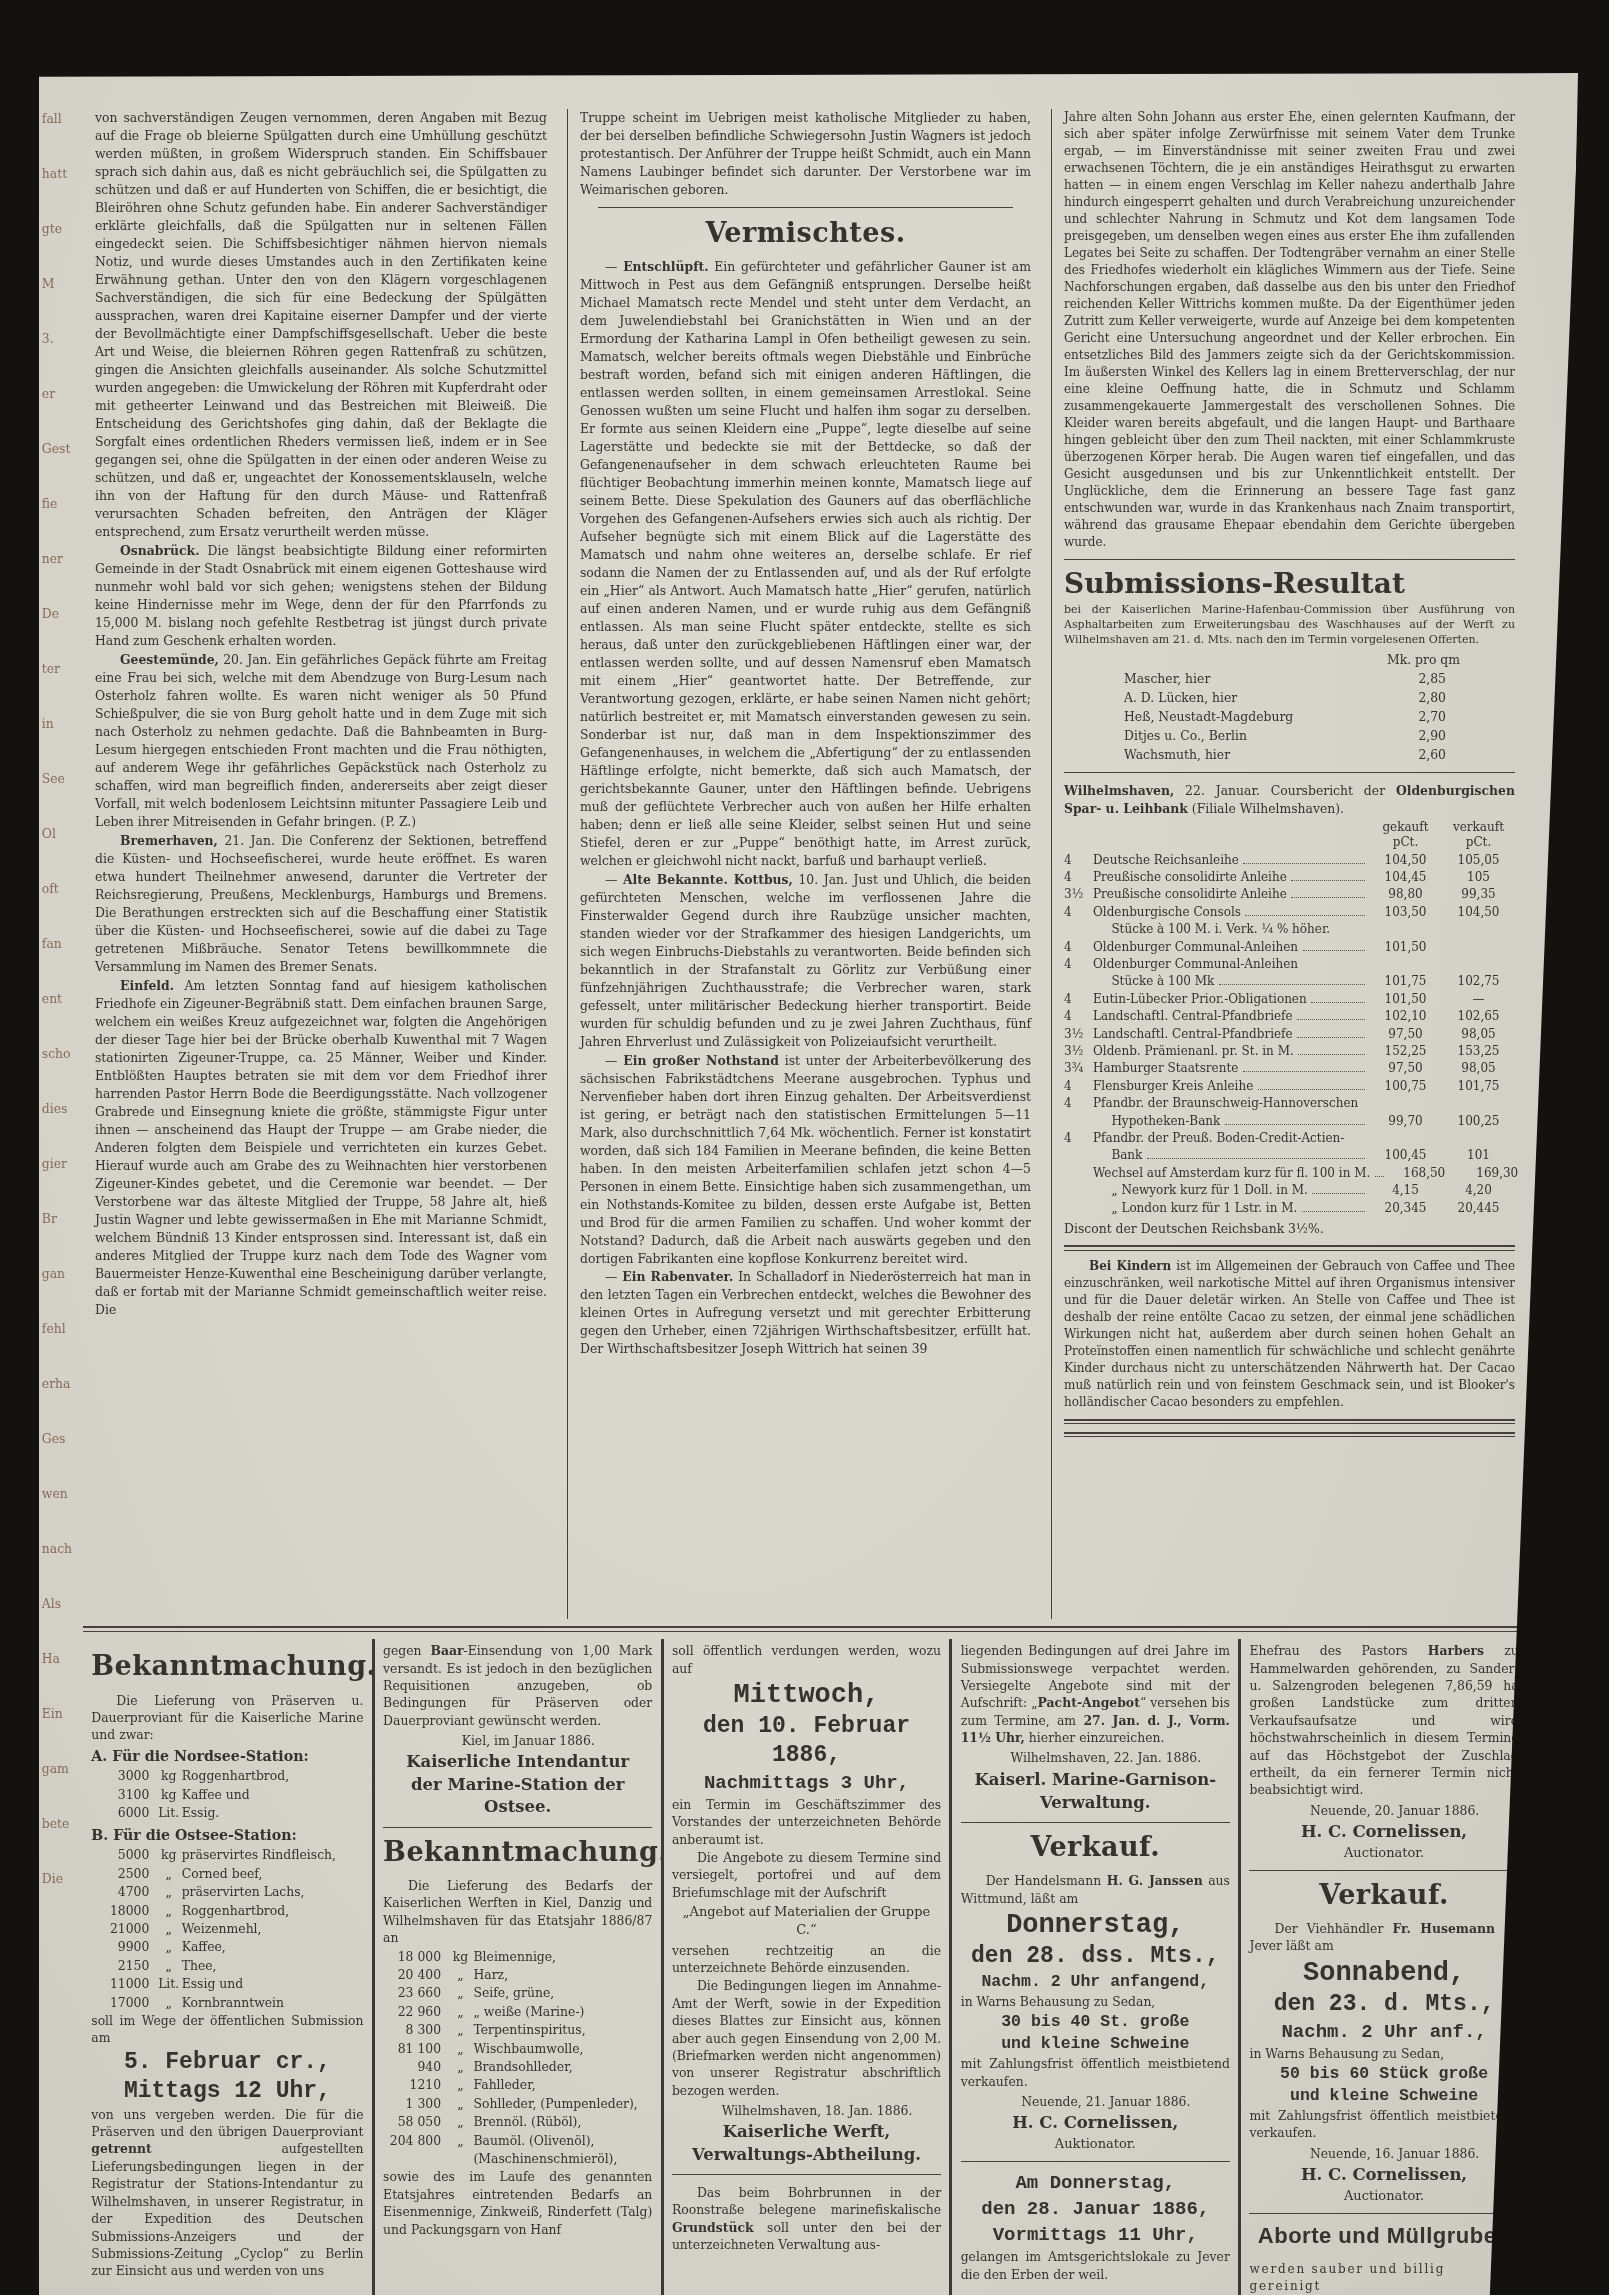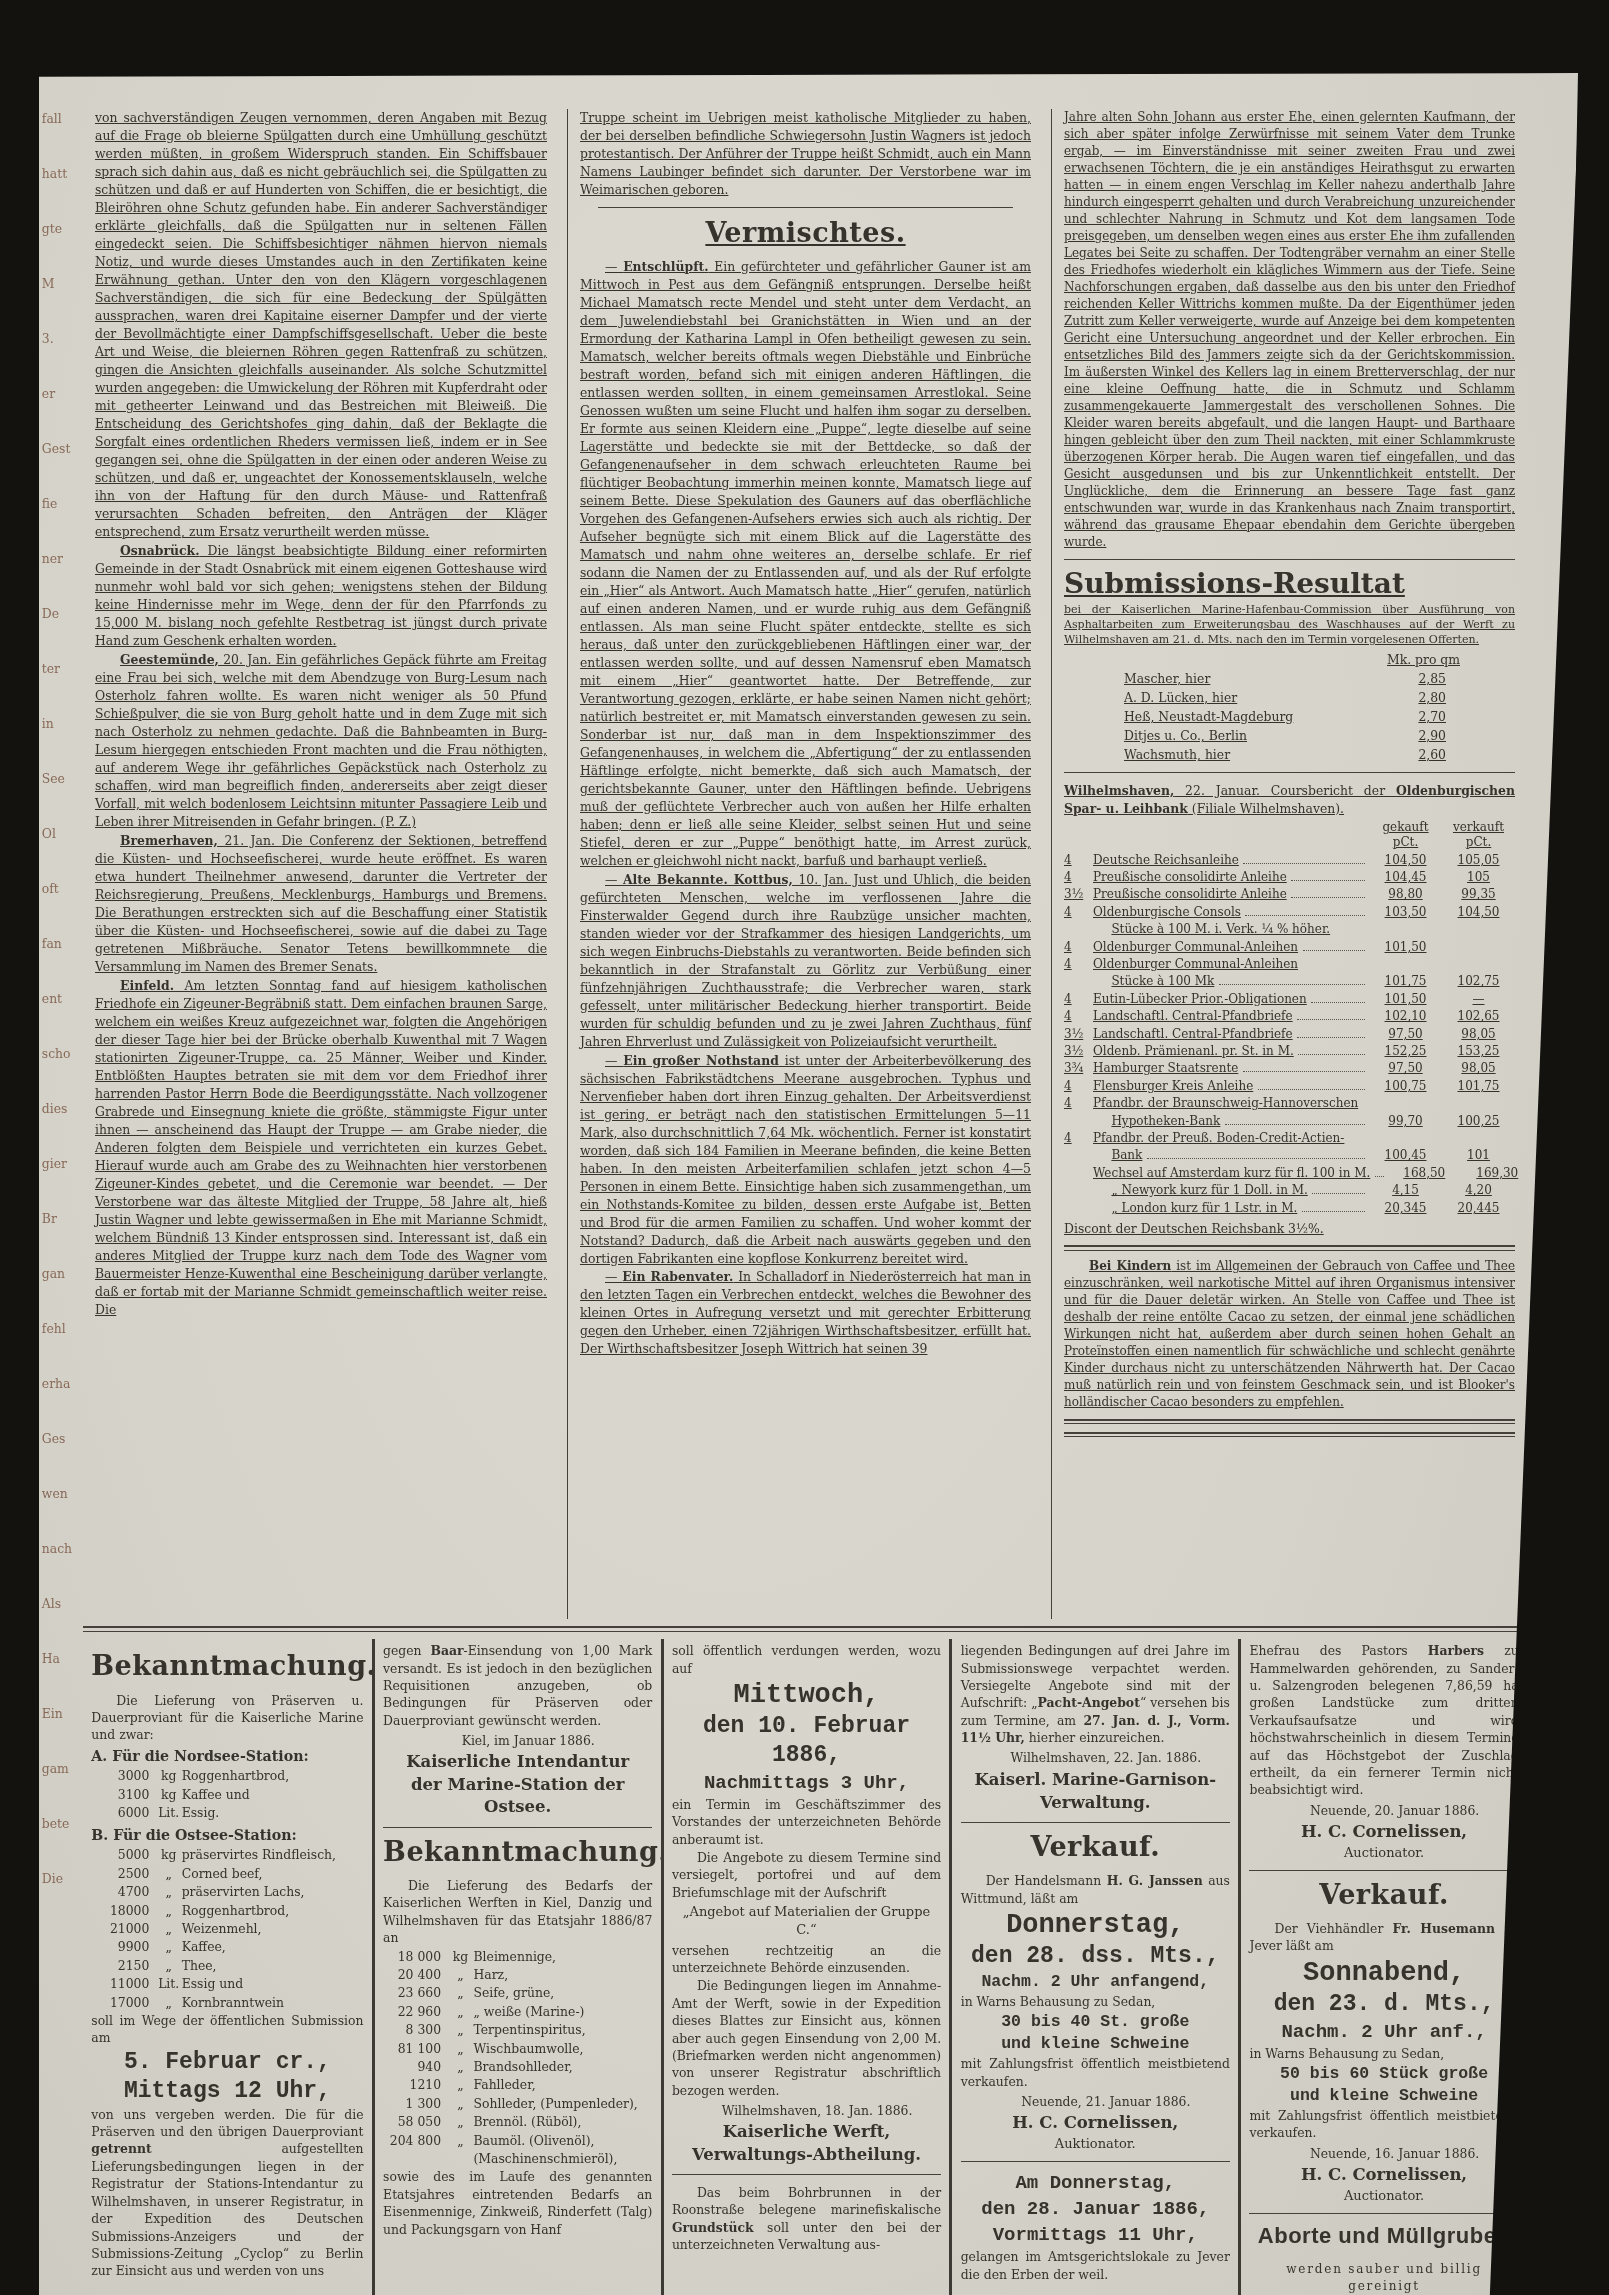--- a/index.html
+++ b/index.html
@@ -6,21 +6,21 @@
   body{width:1610px;height:2436px;position:relative;font-family:"DejaVu Serif",serif;}
   .scan{position:absolute;inset:0;background:#14120e;overflow:hidden;}
   .paper{position:absolute;left:39px;top:73px;width:1539px;height:2292px;
     background:radial-gradient(ellipse at 45% 30%, #dddad2 0%, #d6d3ca 55%, #cbc8bf 100%);
     color:#36332c; clip-path:polygon(0px 3.7px,1539px 0px,1493px 2292px,0px 2279px);}
   .gutter{position:absolute;left:0;top:18.4px;width:39px;bottom:0;display:flex;flex-direction:column;
     align-items:flex-start;color:#7a5743;font-size:12.4px;line-height:55px;padding-left:2.8px;
     overflow:hidden;opacity:.85;}
   .content{position:absolute;left:44px;top:36px;right:51px;}
   
-  .main-cols{display:grid;grid-template-columns:1fr 1fr 1fr;column-gap:8px;text-decoration:underline;}
+  .main-cols{display:grid;grid-template-columns:1fr 1fr 1fr;column-gap:8px;}
   .mcol{padding:0 12px;height:1510px;overflow:hidden;}
   .mcol+.mcol{border-left:1.8px solid #45413a;}
   .para{font-size:12.4px;line-height:18px;text-align:justify;margin:0 0 0.9px 0;}
   .para.indent{text-indent:25px;}
   .para.tight{font-size:12px;line-height:17px;}
   .bold{font-weight:bold;}
   .head-xl{font-size:27px;line-height:32px;font-weight:bold;text-align:center;margin:8.3px 0 9.2px 0;letter-spacing:0.5px;}
   .head-lg{font-size:28px;line-height:29px;font-weight:bold;text-align:left;margin:6.4px 0 4.6px 0;}
   .subtext{font-size:11px;line-height:15px;text-align:justify;margin:0 0 2.8px 0;}
   .rule{border-top:1.8px solid #45413a;margin:8.3px 18.4px;}
@@ -59,21 +59,21 @@
   .sig{font-size:16.5px;line-height:22px;font-weight:bold;text-align:center;margin:0.9px 0;}
   .sigsub{font-size:13px;line-height:17.4px;text-align:center;margin:0 0 2.8px 0;}
   .subhead{font-size:14.2px;line-height:20px;font-weight:bold;margin:1.8px 0;}
   .quote{font-size:13px;line-height:18.4px;text-align:center;margin:1.8px 0;}
   .lrow{display:flex;font-size:12.4px;line-height:18.4px;}
   .lrow .qty{width:58px;flex:none;text-align:right;padding-right:6.4px;}
   .lrow .unit{width:26px;flex:none;text-align:center;}
   .lrow .item{flex:1;}
   .sans-head{font-family:"Liberation Sans",sans-serif;font-weight:bold;font-size:22px;line-height:27px;
     text-align:center;letter-spacing:0.5px;margin:4.6px 0 1.8px 0;}
-  .sans-line{font-size:12px;line-height:17.4px;text-align:center;letter-spacing:1.8px;}
+  .sans-line{font-size:12px;line-height:17.4px;letter-spacing:1.8px;}
   .gedenk{font-size:23px;letter-spacing:1.8px;}
   .wedge{position:absolute;top:73px;left:1487px;width:101px;height:2292px;background:#14120e;
     clip-path:polygon(92% 0,100% 0,100% 100%,0 100%);}
 </style>
 </head>
 <body>
 
 <div class="scan">
   <div class="paper">
     <div class="gutter" id="marginalia">

